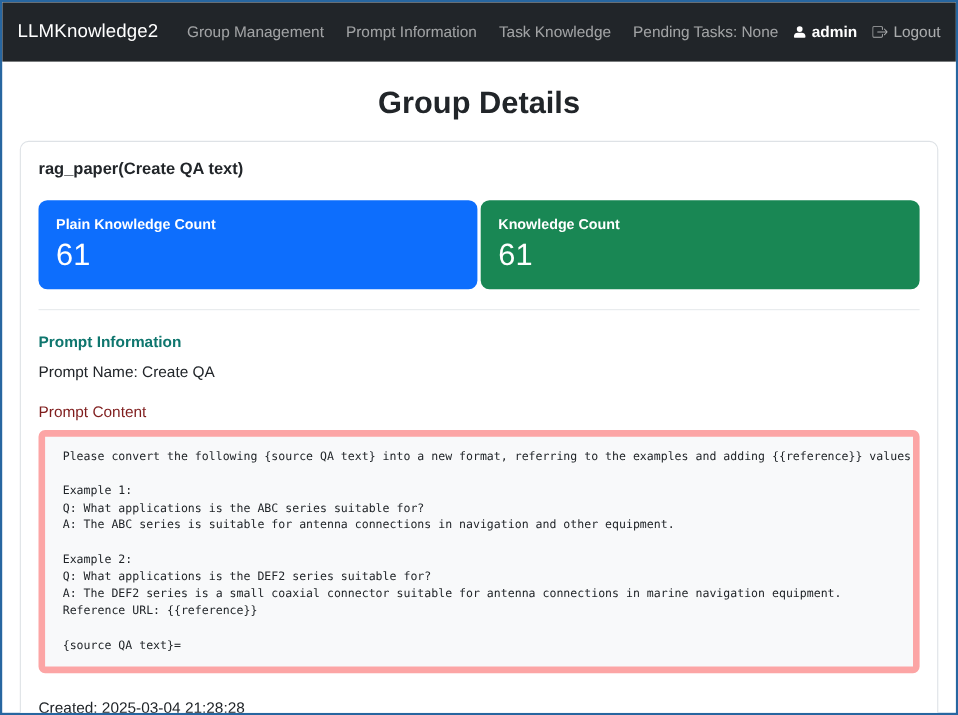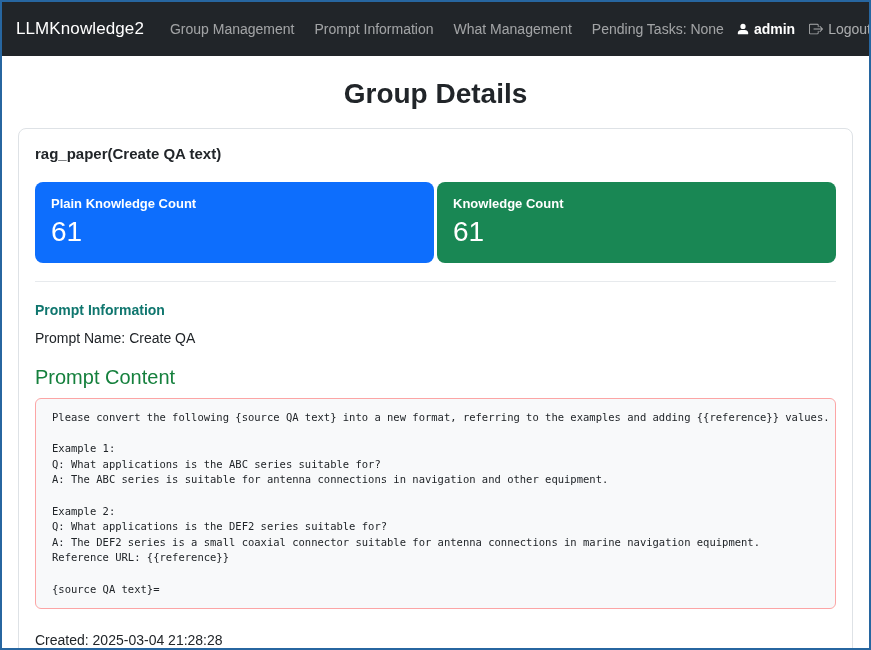--- a/index.html
+++ b/index.html
@@ -107,25 +107,25 @@
   }
 
   .section-heading {
     font-size: 14px;
     font-weight: 700;
     color: #0f766e;
     margin: 0 0 12px 0;
   }
   .prompt-name-line { font-size: 14px; margin: 0 0 20px 0; }
   .prompt-name-line strong { font-weight: 400; }
-  .content-label { font-size: 20px; margin: 16px 0 9px 0; color: #15803d; }
+  .content-label { font-size: 14px; margin: 16px 0 9px 0; color: #7f1d1d; }
 
   .prompt-content {
     background: #f8f9fa;
-    border: 1px solid #fca5a5;
+    border: 6px solid #fca5a5;
     border-radius: 6px;
     padding: 11px 16px;
     font-family: "DejaVu Sans Mono", "Liberation Mono", monospace;
     font-size: 10.5px;
     line-height: 15.6px;
     color: #212529;
     white-space: pre;
     overflow: hidden;
     margin: 0 0 22px 0;
   }
@@ -134,21 +134,21 @@
   .meta-line { font-size: 14px; margin: 0 0 4px 0; line-height: 1.3; }
 </style>
 </head>
 <body>
 
 <nav class="navbar">
   <a class="brand">LLMKnowledge2</a>
   <div class="nav-links">
     <a class="nav-link">Group Management</a>
     <a class="nav-link">Prompt Information</a>
-    <a class="nav-link">What Management</a>
+    <a class="nav-link">Task Knowledge</a>
     <a class="nav-link">Pending Tasks: None</a>
   </div>
   <div class="nav-right">
     <span class="user-indicator">
       <svg class="nav-icon" viewBox="0 0 16 16" fill="#ffffff" xmlns="http://www.w3.org/2000/svg">
         <path d="M8 8a3 3 0 1 0 0-6 3 3 0 0 0 0 6m2 1H6a4 4 0 0 0-4 4 1 1 0 0 0 1 1h10a1 1 0 0 0 1-1 4 4 0 0 0-4-4"></path>
       </svg>
       <span>admin</span>
     </span>
     <a class="logout-link">

